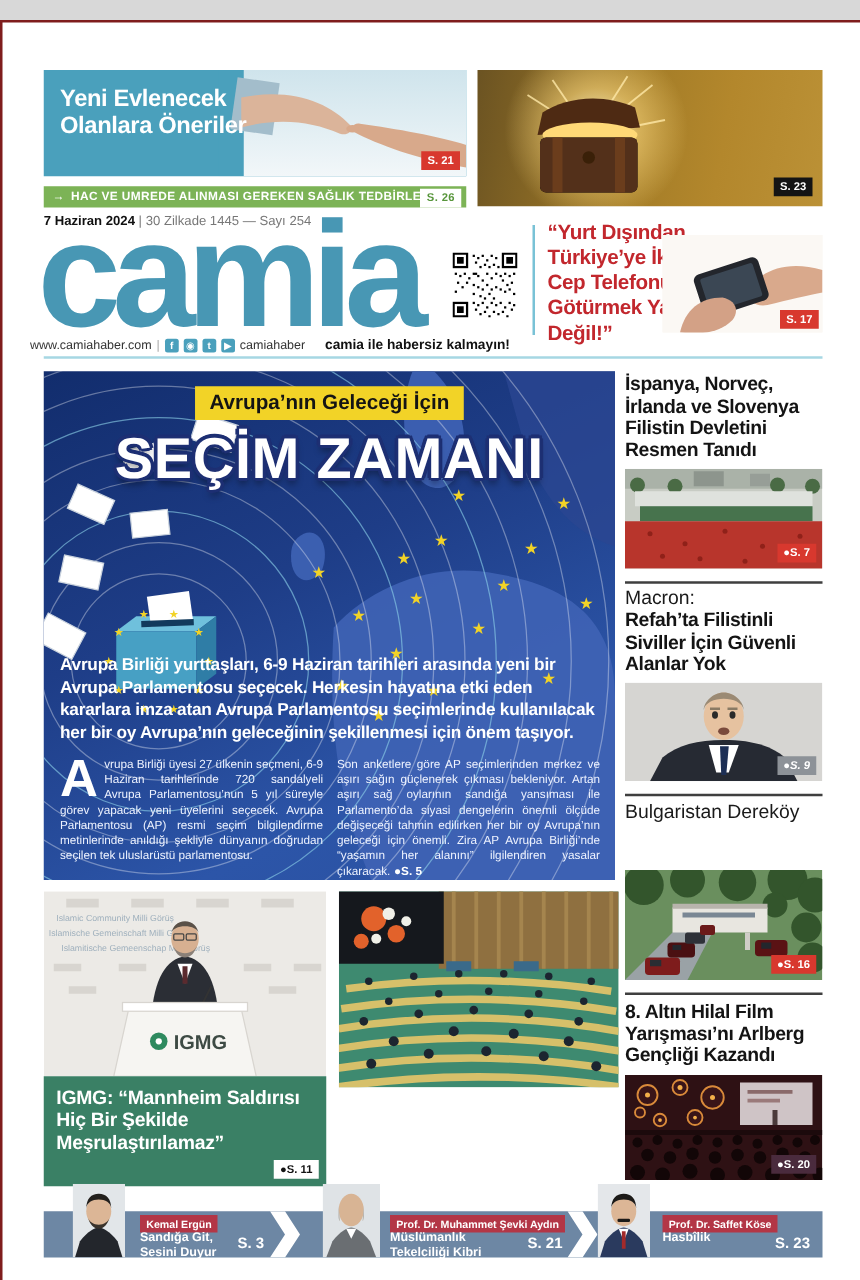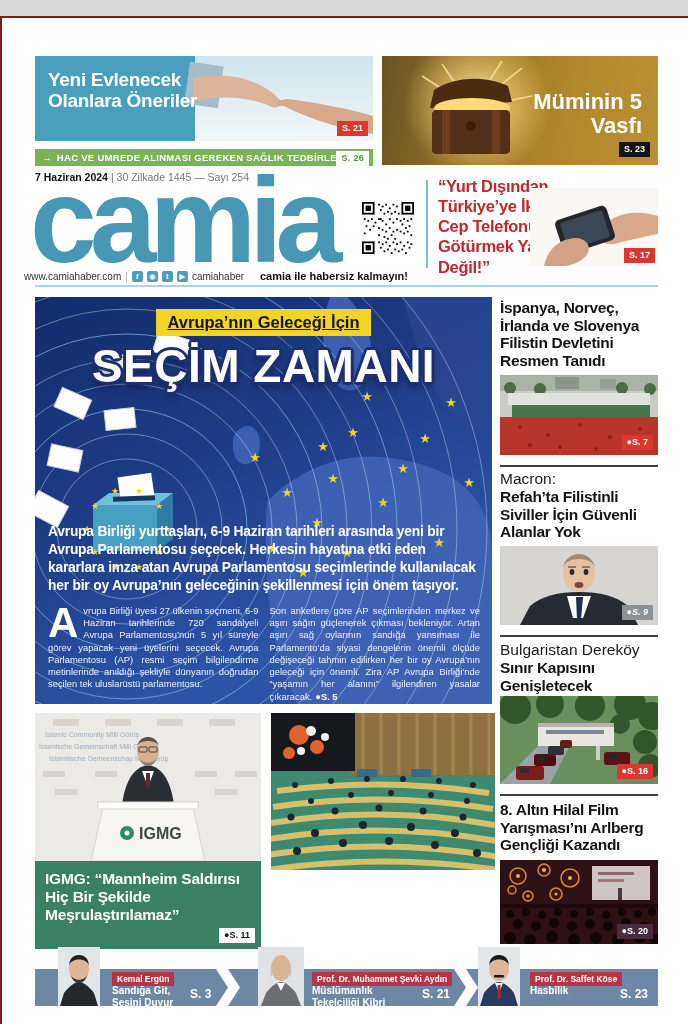--- a/index.html
+++ b/index.html
@@ -38,21 +38,21 @@
   .mast-footer{left:22px;top:253px;font-size:10px;color:#333;display:flex;align-items:center;gap:4px;}
   .soc{display:inline-block;width:11px;height:11px;background:#4aa0bc;color:#fff;font-size:8px;
       line-height:11px;text-align:center;border-radius:2px;font-weight:bold;}
   .slogan{left:258px;top:252px;font-size:11px;font-weight:bold;color:#111;}
   .mast-divider{left:33px;top:267px;width:623px;height:2px;background:#a6d7e3;}
   
   .lead{left:33px;top:279px;width:457px;height:407px;overflow:hidden;
       background:linear-gradient(155deg,#122d6d 0%,#1e3d87 40%,#2c55a8 75%,#2a50a0 100%);}
   .lead svg.art{position:absolute;left:0;top:0;}
   .kicker{position:absolute;left:50%;transform:translateX(-50%);top:12px;background:#f2d327;color:#141414;
-      font-weight:bold;font-size:16.5px;padding:4px 12px;white-space:nowrap;text-decoration:underline;}
+      font-weight:bold;font-size:16.5px;padding:4px 12px;white-space:nowrap;}
   .lead-headline{position:absolute;left:0;top:42px;width:100%;text-align:center;color:#fff;font-weight:bold;
       font-size:46px;letter-spacing:0.5px;
       text-shadow:-2px -2px 0 #1d2f73,2px -2px 0 #1d2f73,-2px 2px 0 #1d2f73,2px 2px 0 #1d2f73,
                   3px 0 0 #1d2f73,-3px 0 0 #1d2f73,0 3px 0 #1d2f73,0 -3px 0 #1d2f73,0 5px 6px rgba(0,0,0,.4);}
   .standfirst{position:absolute;left:13px;top:226px;width:432px;color:#fff;font-weight:bold;
       font-size:13.8px;line-height:1.3;letter-spacing:-0.2px;}
   .cols{position:absolute;left:13px;top:308px;width:432px;display:flex;gap:11px;}
   .col{flex:1;color:#eef3ff;font-size:9.4px;line-height:1.3;text-align:justify;}
   .dropcap{float:left;font-size:42px;line-height:33px;font-weight:bold;color:#fff;padding:1px 5px 0 0;}
   .lead-page{font-weight:bold;color:#fff;margin-left:3px;}
@@ -114,21 +114,20 @@
         <line x1="90" y1="52" x2="150" y2="40"></line>
       </g>
       <path d="M48,52 L130,46 L126,30 C100,18 70,22 52,34 Z" fill="#4e2a13"></path>
       <ellipse cx="90" cy="52" rx="38" ry="10" fill="#ffd977"></ellipse>
       <rect x="50" y="54" width="78" height="44" rx="5" fill="#53301а"></rect>
       <rect x="50" y="54" width="78" height="44" rx="5" fill="#53301a"></rect>
       <rect x="60" y="54" width="8" height="44" fill="#6b3d1c"></rect>
       <rect x="110" y="54" width="8" height="44" fill="#6b3d1c"></rect>
       <circle cx="89" cy="70" r="5" fill="#3a2008"></circle>
     </svg>
-    <div class="promo-right-title">Müminin 5 Vasfı</div>
     <span class="badge black" style="right:8px;bottom:8px;">S. 23</span>
   </div>
 
   <div class="abs dateline">
     <b>7 Haziran 2024</b>
     <span>| 30 Zilkade 1445 — Sayı 254</span>
   </div>
   <div class="abs logo">camia</div>
   <svg class="abs qr" viewBox="0 0 29 29">
     <rect width="29" height="29" fill="#fff"></rect>
@@ -362,21 +361,20 @@
         <ellipse cx="86" cy="26" rx="2.4" ry="3" fill="#2a2a2a"></ellipse>
       <rect x="68" y="20" width="8" height="2" fill="#8a7a64"></rect>
         <rect x="82" y="20" width="8" height="2" fill="#8a7a64"></rect>
       <ellipse cx="79" cy="39" rx="4.5" ry="3" fill="#7a4a3c"></ellipse>
     </svg>
     <span class="badge gray" style="right:5px;bottom:5px;">●S. 9</span>
   </div>
   <div class="rc-div" style="top:617px;"></div>
 
   <div class="rc-k" style="top:623px;">Bulgaristan Dereköy</div>
-  <div class="rc-h" style="top:641px;">Sınır Kapısını Genişletecek</div>
   <div class="rc-img" style="top:678px;height:88px;">
     <svg width="158" height="88" viewBox="0 0 158 88">
       <rect width="158" height="88" fill="#6a8f5e"></rect>
       <g fill="#33552c">
           <circle cx="15" cy="12" r="16"></circle>
           <circle cx="50" cy="8" r="14"></circle>
           <circle cx="90" cy="10" r="15"></circle>
           <circle cx="130" cy="8" r="16"></circle>
           <circle cx="152" cy="20" r="14"></circle>
           <circle cx="120" cy="28" r="10"></circle>

